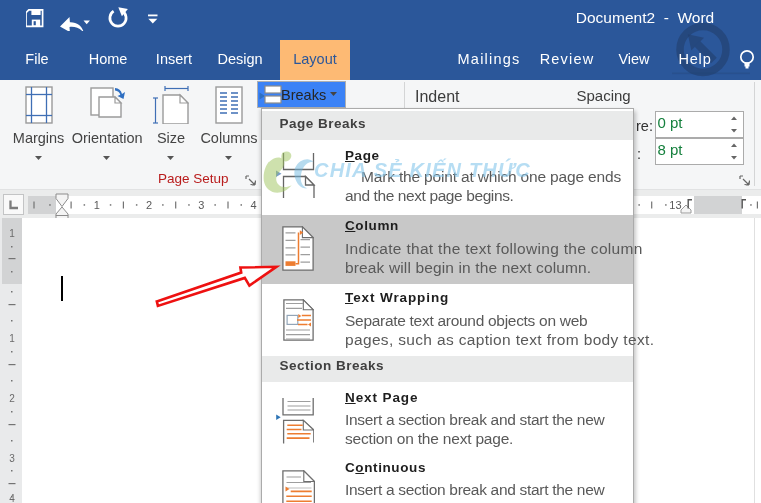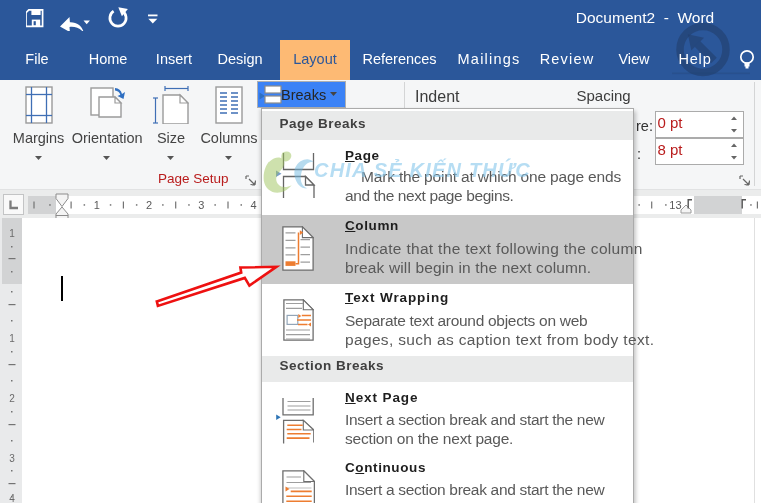--- a/index.html
+++ b/index.html
@@ -21,21 +21,21 @@
 #ribbon { position:absolute; left:0; top:80px; width:761px; height:110px; background:#f5f6f7; border-bottom:1px solid #e1e2e3; }
 .rbtn { position:absolute; top:6px; text-align:center; color:#444; font-size:14.5px; }
 .rbtn .lbl { margin-top:2.5px; }
 .rbtn .dar { margin-top:2px; }
 .grouplbl { position:absolute; color:#b91c1c; font-size:12.5px; }
 .vsep { position:absolute; top:2px; width:1px; height:104px; background:#d4d5d6; }
 
 #breaksbtn { position:absolute; left:257px; top:1px; width:89px; height:27px; background:#3b82f6; border:1px solid #aeafb0; display:flex; align-items:center; font-size:14.5px; color:#262626; }
 
 
-.spin { position:absolute; left:655px; width:89px; height:27px; background:#fff; border:1px solid #ababab; font-size:15px; color:#b91c1c; line-height:22.5px; padding-left:1.5px; }
+.spin { position:absolute; left:655px; width:89px; height:27px; background:#fff; border:1px solid #ababab; font-size:15px; color:#15803d; line-height:22.5px; padding-left:1.5px; }
 .spinarrows { position:absolute; right:4px; top:0; width:10px; height:100%; }
 
 
 #rulerrow { position:absolute; left:0; top:190px; width:761px; height:28px; background:#ebecec; }
 #tabsel { position:absolute; left:3px; top:4px; width:21px; height:21px; background:#f9f9f9; border:1px solid #c3c4c5; }
 #hruler { position:absolute; left:27.5px; top:6px; width:733.5px; height:18px; background:#fff; }
 
 
 #doc { position:absolute; left:0; top:218px; width:761px; height:285px; background:#fff; }
 #vruler { position:absolute; left:0; top:218px; width:22px; height:285px; background:#e9eaeb; }
@@ -82,21 +82,20 @@
     <path d="M92.3 0.2 l9.6 1.8 l-6 7.2 z" fill="#fff"></path>
     <rect x="122" y="7.5" width="9.5" height="1.8" fill="#fff"></rect>
     <path d="M122.3 11.8 l9 0 l-4.5 4.6 z" fill="#fff"></path>
   </svg>
 
   <div class="tab" style="left:13px; width:48px;">File</div>
   <div class="tab" style="left:79px; width:58px;">Home</div>
   <div class="tab" style="left:146px; width:56px;">Insert</div>
   <div class="tab" style="left:209px; width:62px;">Design</div>
   <div class="tab" id="tab-layout" style="left:280px; width:70px;">Layout</div>
-  <div class="tab" style="left:353px; width:93px;">References</div>
   <div class="tab" style="left:449px; width:80px; letter-spacing:1.2px;">Mailings</div>
   <div class="tab" style="left:530px; width:74px; letter-spacing:1.2px;">Review</div>
   <div class="tab" style="left:606px; width:56px;">View</div>
   <div class="tab" style="left:668px; width:54px; letter-spacing:0.8px;">Help</div>
   <svg class="abs" style="left:738px; top:48px;" width="18" height="25" viewBox="0 0 18 25">
     <circle cx="9" cy="9" r="6.2" fill="none" stroke="#fff" stroke-width="1.7"></circle>
     <path d="M6.5 14.5 h5 v4 h-5 z M7.5 18.5 h3 v2 h-3 z" fill="#fff"></path>
   </svg>
 
   <div id="ribbon">

